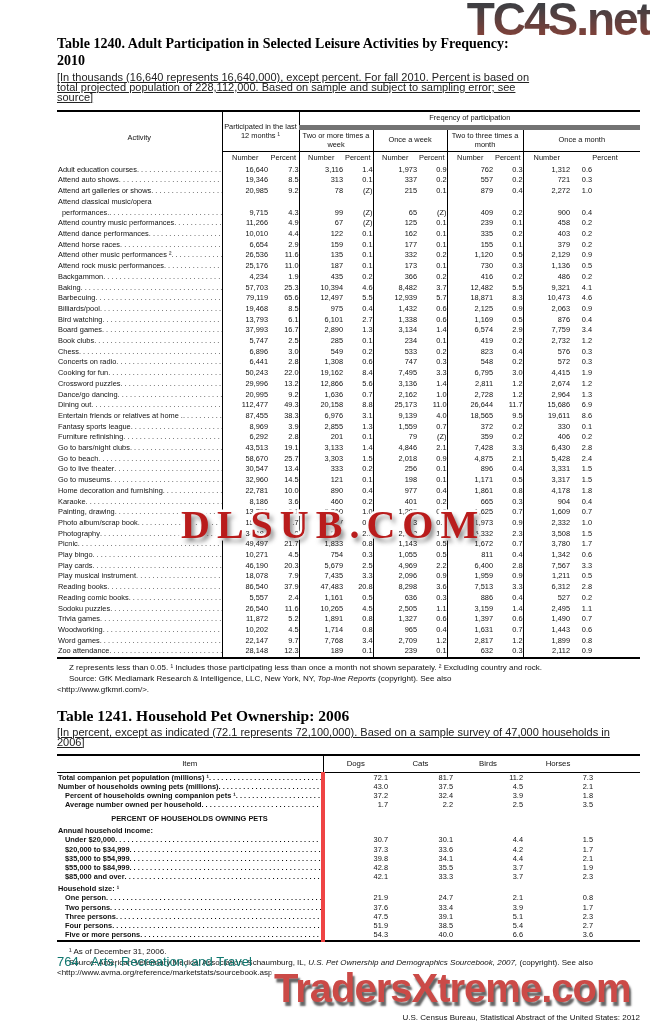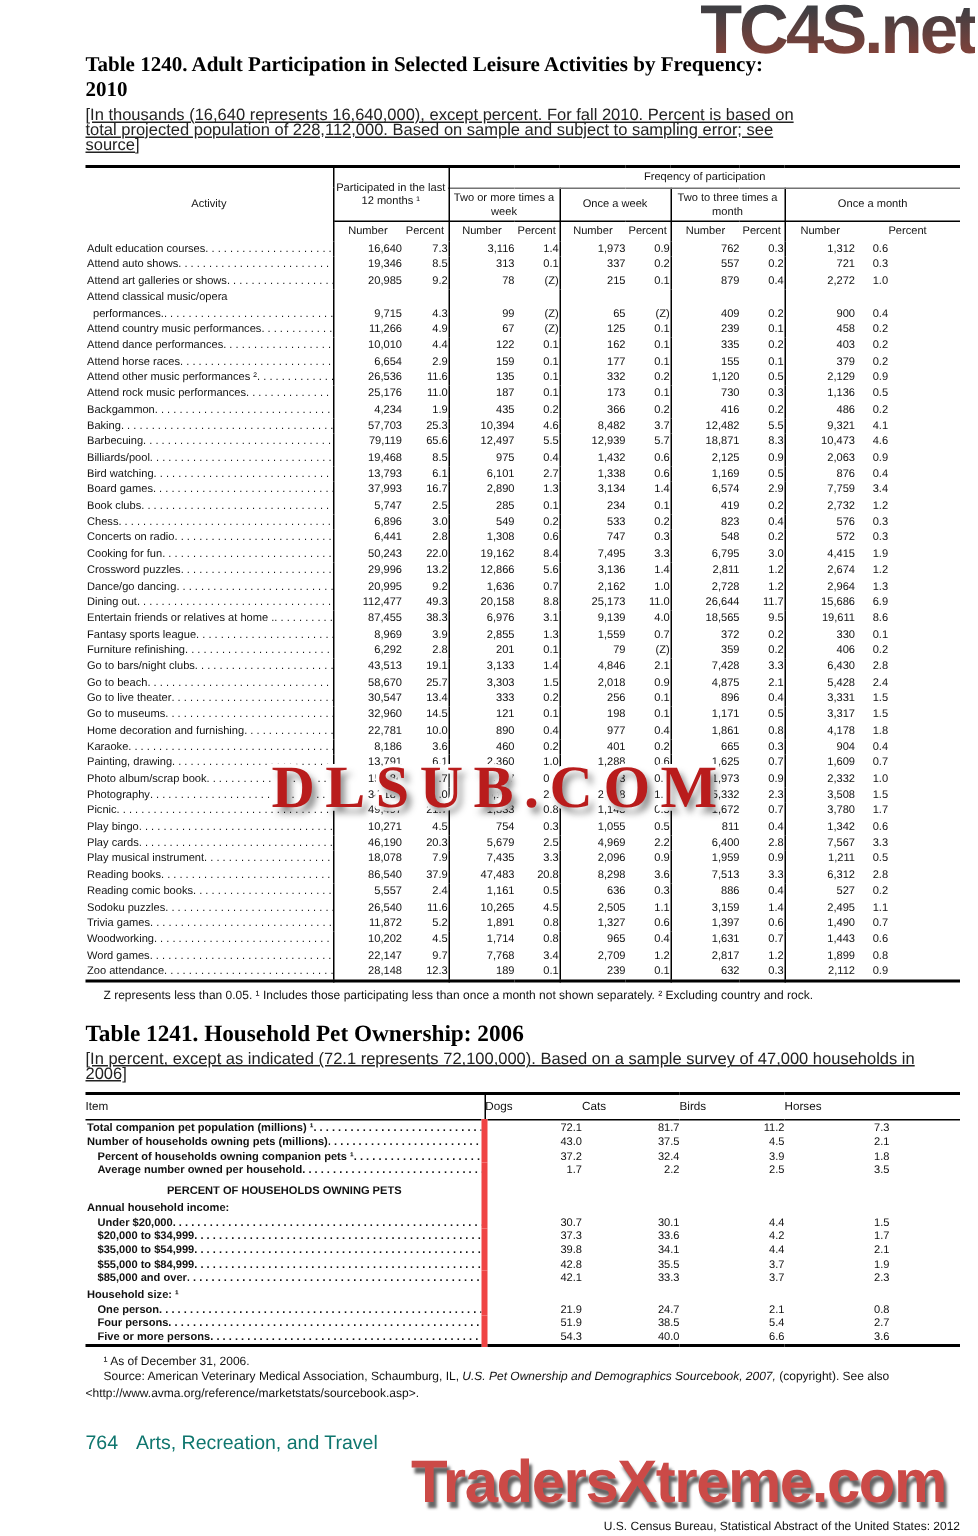--- a/index.html
+++ b/index.html
@@ -13,21 +13,21 @@
   .t1241-title{font-size:15.5px;}
   .headnote{font-size:11px;line-height:9.8px;color:#222;margin:4px 0 0 0;text-decoration:underline;}
   .hn1240{width:486px;}
 
   
   table{border-collapse:collapse;table-layout:fixed;}
   .t1240{width:583px;margin-top:8px;border-top:2px solid #000;border-bottom:2px solid #000;}
   .t1240 th{font-weight:normal;font-size:7.4px;line-height:8.6px;text-align:center;vertical-align:middle;padding:2px 1px;}
   .th-act{font-size:7.8px;border-right:1px solid #000;}
   .th-part{border-right:1px solid #000;border-bottom:1px solid #000;}
-  .th-freq{border-bottom:1px solid #737373;}
+  .th-freq{border-bottom:5px solid #737373;}
   .th-grp{border-right:1px solid #000;border-bottom:1px solid #000;}
   .th-grp.lastg{border-right:none;}
   .th-np{padding:1px 0 2px 0;}
   .th-np.pairend{border-right:1px solid #000;}
   .t1240 td{font-size:7.4px;line-height:10.7px;height:10.7px;padding:0;vertical-align:bottom;
             white-space:nowrap;overflow:hidden;}
   .t1240 td.act{border-right:1px solid #000;padding-left:1px;}
   .t1240 tr.tall td{height:21.4px;}
   .num{text-align:right;padding-right:10px;}
   .pct{text-align:right;padding-right:5px;}
@@ -40,21 +40,21 @@
   .dots::after{content:" . . . . . . . . . . . . . . . . . . . . . . . . . . . . . . . . . . . . . . . . . . . . . . . . . . . . . . . . . .";}
 
   
   .fn{font-size:8px;line-height:10.8px;color:#111;margin-top:4px;}
   .fn p{margin:0;text-indent:12px;}
   .fn-z{width:516px;}
   .fn-gfk{width:470px;}
 
   
   .t1241{width:583px;margin-top:6px;border-top:2px solid #000;border-bottom:2px solid #000;}
-  .t1241 th{font-weight:normal;font-size:7.8px;border-bottom:1px solid #000;padding:3px 0 4px 0;text-align:left;vertical-align:middle;}
+  .t1241 th{font-weight:normal;font-size:7.8px;border-bottom:1px solid #000;padding:3px 0 4px 0;text-align:center;vertical-align:middle;}
   .th-item{border-right:1px solid #000;}
   .vh{text-align:right;padding-right:8px;}
   .vh.last{padding-right:47px;}
   .t1241 td{font-size:7.4px;line-height:9.3px;height:9.3px;padding:0;vertical-align:bottom;white-space:nowrap;overflow:hidden;}
   .t1241 td.item{border-right:4px solid #ef4444;padding-left:1px;font-weight:bold;}
   .t1241 tr.sect td{height:14px;}
   .t1241 tr.sect td.item{text-align:center;}
   .t1241 tr.grp td{height:11.5px;}
   .ind1 .lbl{padding-left:7px;}
   .val{text-align:right;padding-right:7px;}
@@ -945,20 +945,21 @@
             <td class="num">632</td>
             <td class="pct bR">0.3</td>
             <td class="num">2,112</td>
             <td class="pct lastp">0.9</td>
           </tr>
         </tbody>
     </table>
 
     <div class="fn">
       <p class="fn-z">Z represents less than 0.05. ¹ Includes those participating less than once a month not shown separately. ² Excluding country and rock.</p>
+      <p class="fn-gfk"><span>Source: GfK Mediamark Research &amp; Intelligence, LLC, New York, NY, </span><i>Top-line Reports</i><span> (copyright). See also &lt;http://www.gfkmri.com/&gt;.</span></p>
     </div>
 
     <h1 class="tbl-title t1241-title" style="margin-top:12px;">Table 1241. Household Pet Ownership: 2006</h1>
     <p class="headnote">[In percent, except as indicated (72.1 represents 72,100,000). Based on a sample survey of 47,000 households in 2006]</p>
 
     <table class="t1241">
       <colgroup>
         <col style="width:266px">
           <col style="width:65px">
           <col style="width:65px">
@@ -1112,20 +1113,44 @@
               </div>
             </td>
             <td class="val">21.9</td>
             <td class="val">24.7</td>
             <td class="val">2.1</td>
             <td class="val last">0.8</td>
           </tr>
           <tr>
             <td class="item ind1">
               <div class="lline">
+                <span class="lbl">Two persons</span>
+                <span class="dots"></span>
+              </div>
+            </td>
+            <td class="val">37.6</td>
+            <td class="val">33.4</td>
+            <td class="val">3.9</td>
+            <td class="val last">1.7</td>
+          </tr>
+          <tr>
+            <td class="item ind1">
+              <div class="lline">
+                <span class="lbl">Three persons</span>
+                <span class="dots"></span>
+              </div>
+            </td>
+            <td class="val">47.5</td>
+            <td class="val">39.1</td>
+            <td class="val">5.1</td>
+            <td class="val last">2.3</td>
+          </tr>
+          <tr>
+            <td class="item ind1">
+              <div class="lline">
                 <span class="lbl">Four persons</span>
                 <span class="dots"></span>
               </div>
             </td>
             <td class="val">51.9</td>
             <td class="val">38.5</td>
             <td class="val">5.4</td>
             <td class="val last">2.7</td>
           </tr>
           <tr>

